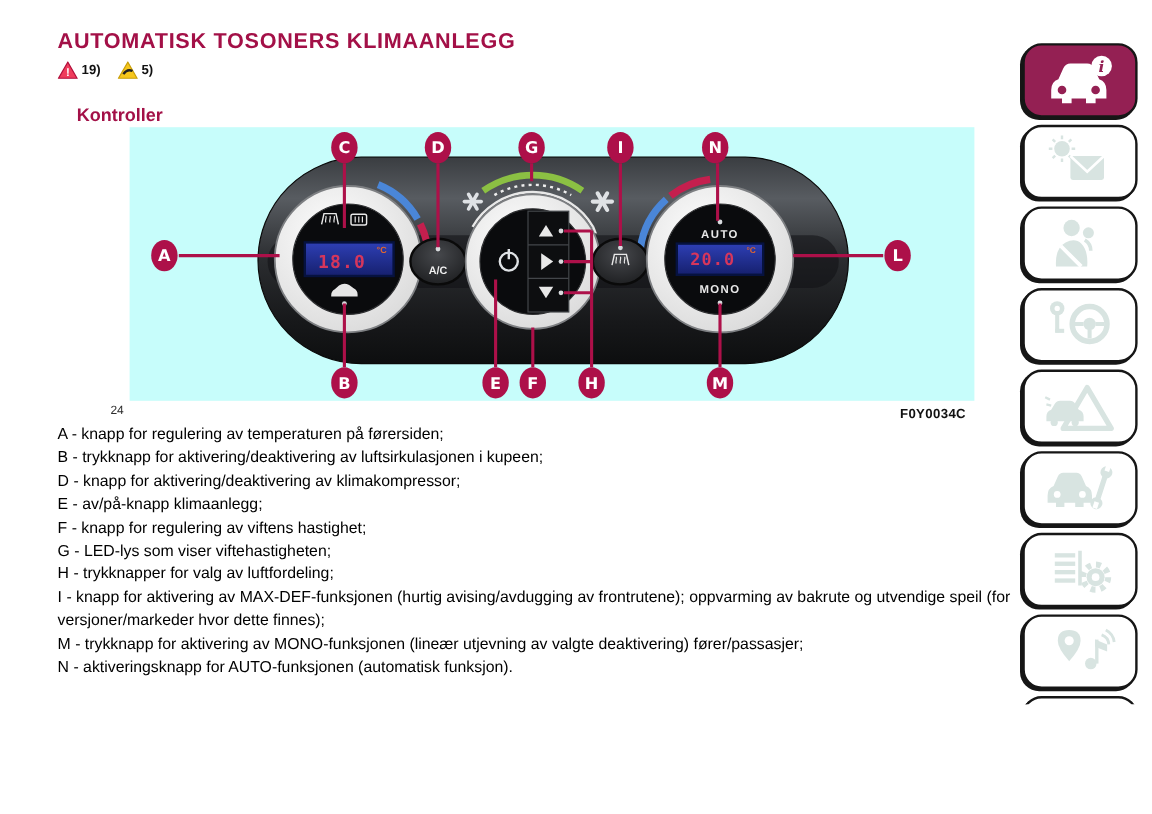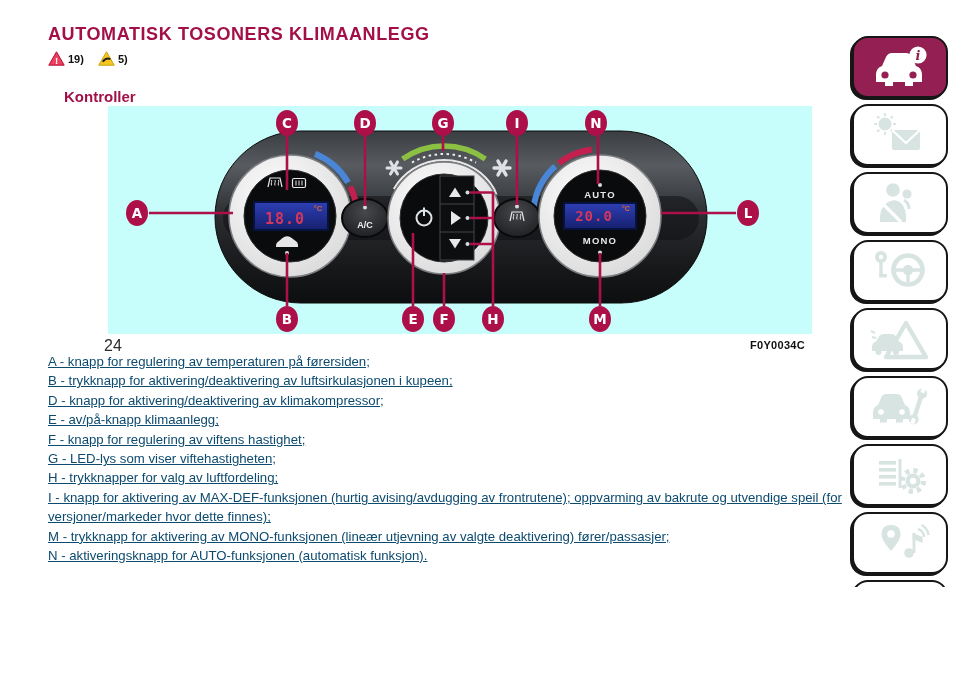--- a/index.html
+++ b/index.html
@@ -7,26 +7,26 @@
         font-family:"Liberation Sans",sans-serif;overflow:hidden;}
 
   .title{position:absolute;left:48px;top:24px;margin:0;font-size:18px;font-weight:bold;
          letter-spacing:.6px;color:#a31047;}
   .refs{position:absolute;left:48px;top:51px;display:flex;align-items:center;gap:6px;
         font-size:11px;font-weight:bold;color:#111;}
   .refs .ref{display:flex;align-items:center;gap:3px;margin-right:8px;}
   .subheading{position:absolute;left:48px;top:72px;margin:16px;font-size:15px;font-weight:bold;color:#a31047;}
 
   .figure{position:absolute;left:108px;top:106px;width:704px;height:228px;background:#c7fdfb;}
-  .fig-page-ref{position:absolute;left:104px;top:337px;font-size:16px;color:#2c2c2c;}
+  .fig-page-ref{position:absolute;left:92px;top:337px;font-size:10px;color:#2c2c2c;}
   .fig-code{position:absolute;left:750px;top:339px;font-size:11px;font-weight:bold;
             letter-spacing:.3px;color:#111;}
 
   .legend{position:absolute;left:48px;top:352px;width:798px;font-size:13.2px;
-          line-height:19.4px;color:#0c4a6e;text-decoration:underline;}
+          line-height:19.4px;color:#000000;}
   .legend p{margin:0;}
 
   .sidebar-tab{position:absolute;left:852px;width:92px;height:58px;background:#fff;
                border:2px solid #161616;border-radius:16px;box-shadow:-2px 2px 0 0 #161616;
                display:flex;align-items:center;justify-content:center;}
   .sidebar-tab.active{background:#942053;}
 
   .watermark{position:absolute;right:6px;top:641px;font-size:27px;letter-spacing:.5px;
              color:#1d4ed8;z-index:1;}
   .page-number{position:absolute;left:865px;top:654px;font-size:21px;font-weight:bold;

